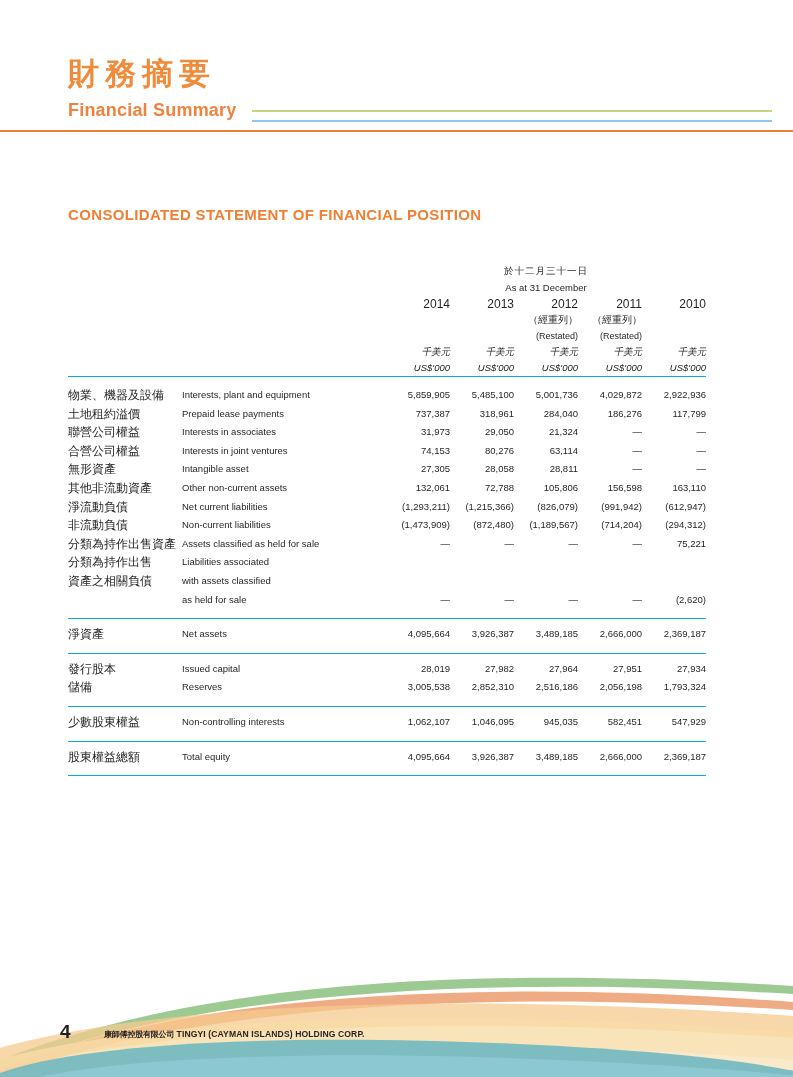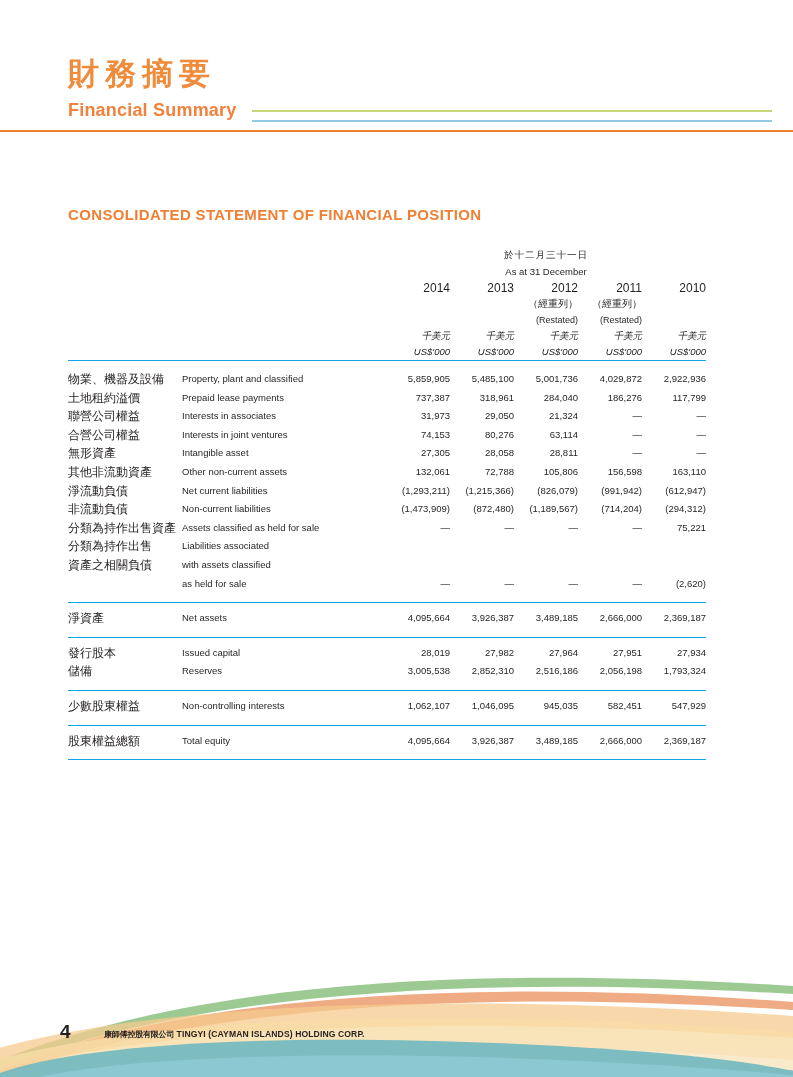--- a/index.html
+++ b/index.html
@@ -85,20 +85,21 @@
   .table-wrap {
     position: absolute;
     left: 68px;
     top: 246px;
     width: 638px;
   }
   table.fin {
     border-collapse: collapse;
     width: 638px;
     table-layout: fixed;
+    margin-top: 16px;
   }
   table.fin td, table.fin th {
     padding: 0;
     vertical-align: bottom;
     font-weight: normal;
   }
 
   col.c-cn    { width: 114px; }
   col.c-en    { width: 204px; }
   col.c-num   { width: 64px; }
@@ -304,21 +305,21 @@
       <td class="hdr-cur">US$'000</td>
       <td class="hdr-cur">US$'000</td>
     </tr>
 
     <tr class="spacer">
           <td colspan="7"></td>
         </tr>
 
     <tr class="datarow">
       <td class="cn">物業、機器及設備</td>
-      <td class="en">Property, plant and classified</td>
+      <td class="en">Interests, plant and equipment</td>
       <td class="num bold">5,859,905</td>
       <td class="num">5,485,100</td>
       <td class="num">5,001,736</td>
       <td class="num">4,029,872</td>
       <td class="num">2,922,936</td>
     </tr>
     <tr class="datarow">
       <td class="cn">土地租約溢價</td>
       <td class="en">Prepaid lease payments</td>
       <td class="num bold">737,387</td>

